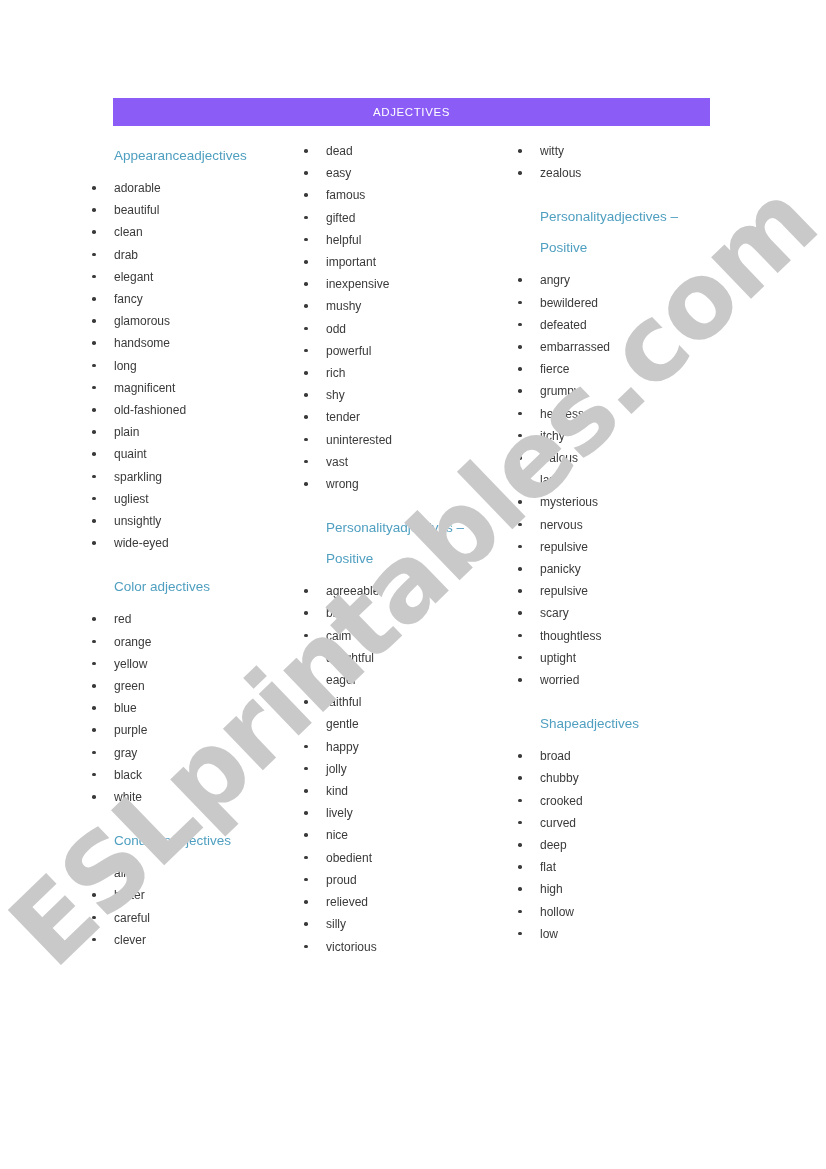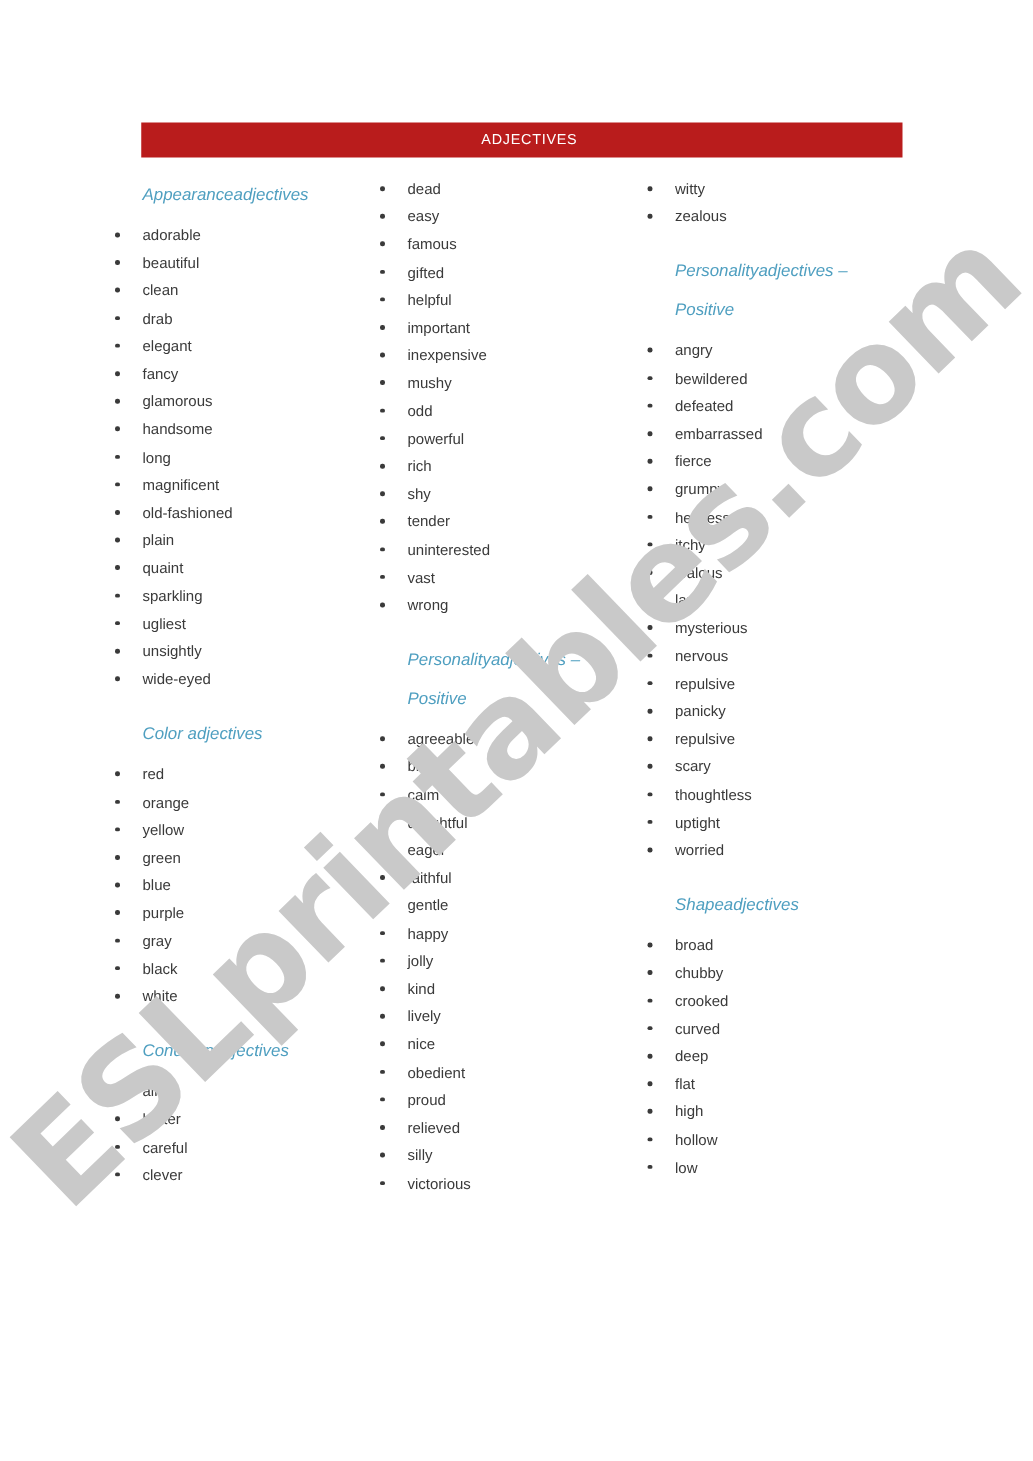--- a/index.html
+++ b/index.html
@@ -38,29 +38,28 @@
     z-index: 5;
   }
 
   
   .title-bar {
     position: absolute;
     left: 113px;
     top: 98px;
     width: 597px;
     height: 28px;
-    background: #b91c1c;
+    background: #8b5cf6;
     color: #ffffff;
     font-size: 11.5px;
     letter-spacing: 0.6px;
     display: flex;
     align-items: center;
     justify-content: center;
     z-index: 2;
-    padding-left: 12px;
   }
 
   
   .columns {
     position: absolute;
     left: 0;
     top: 140px;
     width: 826px;
     z-index: 3;
   }
@@ -77,21 +76,21 @@
 
   .section-heading {
     color: #4f9fc0;
     font-size: 13.5px;
     line-height: 31px;
     margin-left: 29px;
     font-weight: normal;
     white-space: normal;
   }
   .heading-gap-before { margin-top: 17px; }
-  .heading-gap-after  { margin-bottom: 6px; font-style: italic; }
+  .heading-gap-after  { margin-bottom: 6px; }
 
   ul.adj-list {
     list-style: none;
     margin: 0;
     padding: 0;
   }
   ul.adj-list li {
     position: relative;
     font-size: 12px;
     line-height: 22.2px;

